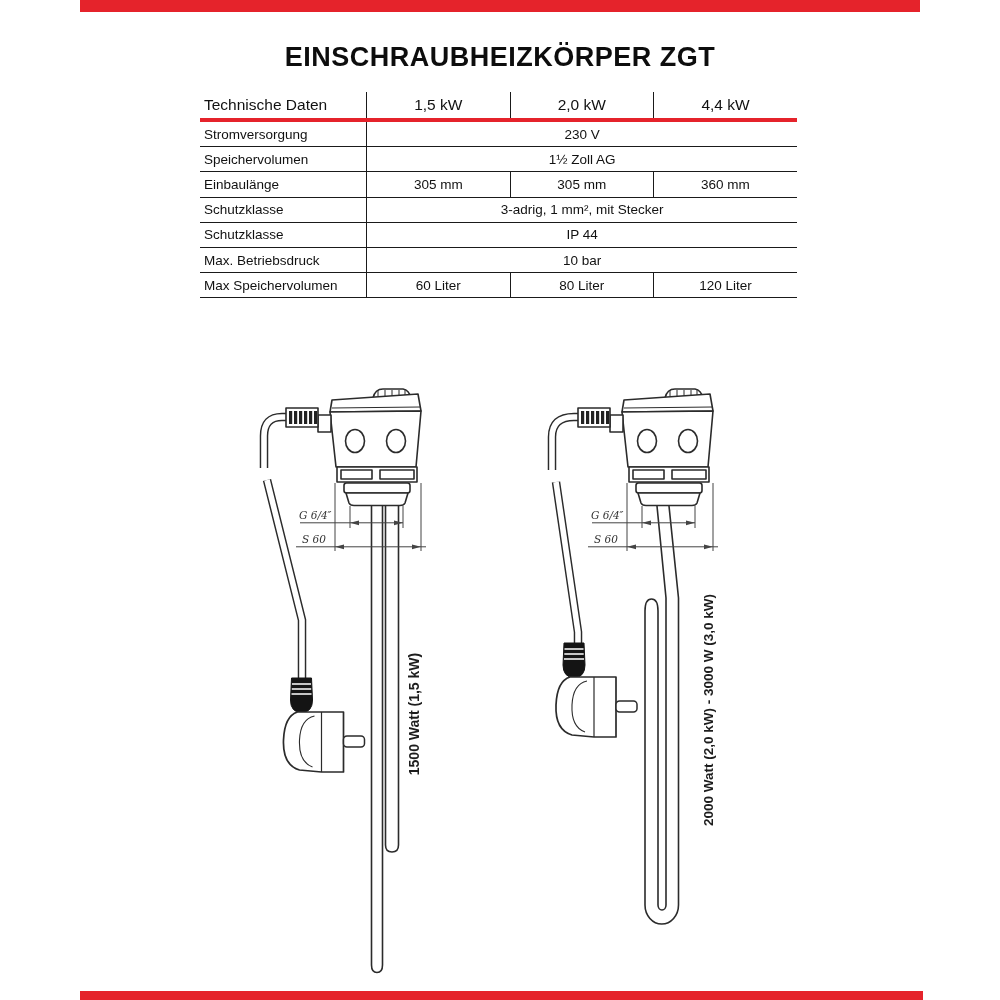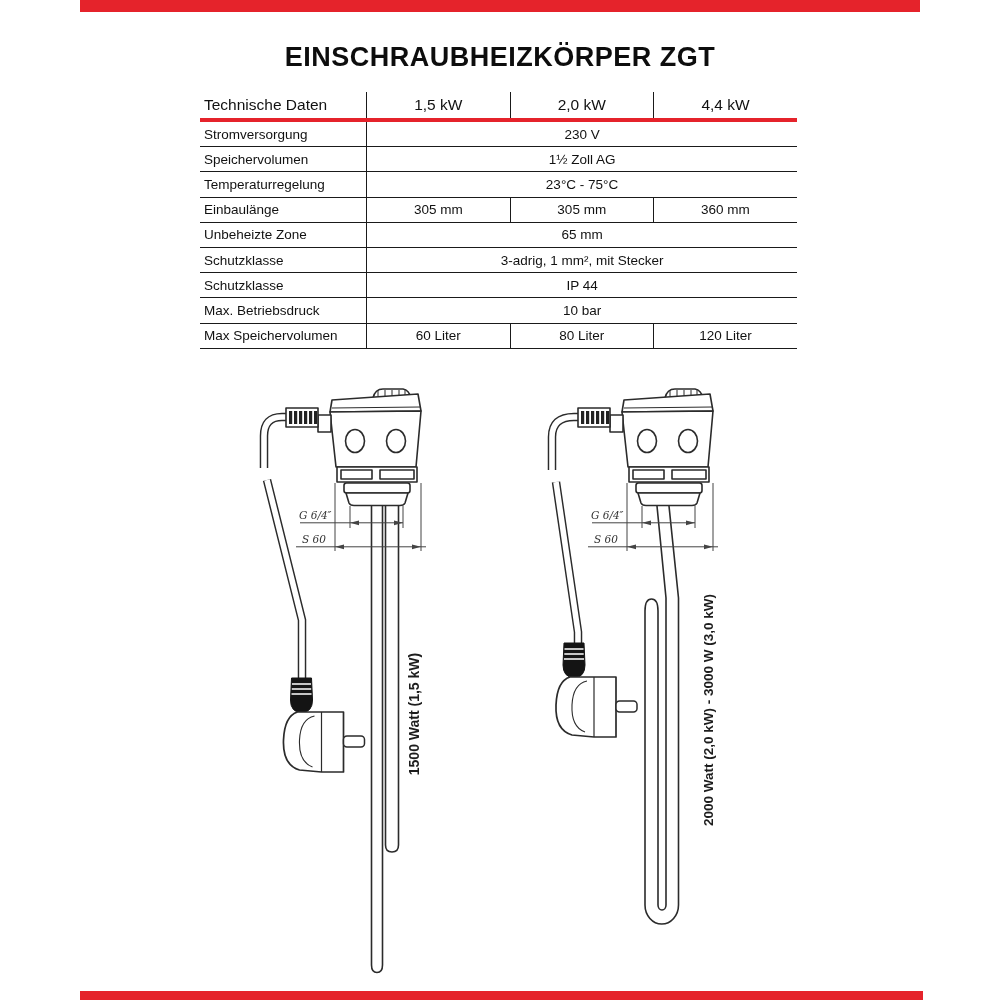--- a/index.html
+++ b/index.html
@@ -54,32 +54,24 @@
     <tbody>
         <tr>
           <td class="lbl">Stromversorgung</td>
           <td class="val" colspan="3">230 V</td>
         </tr>
         <tr>
           <td class="lbl">Speichervolumen</td>
           <td class="val" colspan="3">1½ Zoll AG</td>
         </tr>
         <tr>
-          <td class="lbl">Temperaturregelung</td>
-          <td class="val" colspan="3">23°C - 75°C</td>
-        </tr>
-        <tr>
           <td class="lbl">Einbaulänge</td>
           <td class="val">305 mm</td>
           <td class="val">305 mm</td>
           <td class="val">360 mm</td>
-        </tr>
-        <tr>
-          <td class="lbl">Unbeheizte Zone</td>
-          <td class="val" colspan="3">65 mm</td>
         </tr>
         <tr>
           <td class="lbl">Schutzklasse</td>
           <td class="val" colspan="3">3-adrig, 1 mm², mit Stecker</td>
         </tr>
         <tr>
           <td class="lbl">Schutzklasse</td>
           <td class="val" colspan="3">IP 44</td>
         </tr>
         <tr>

